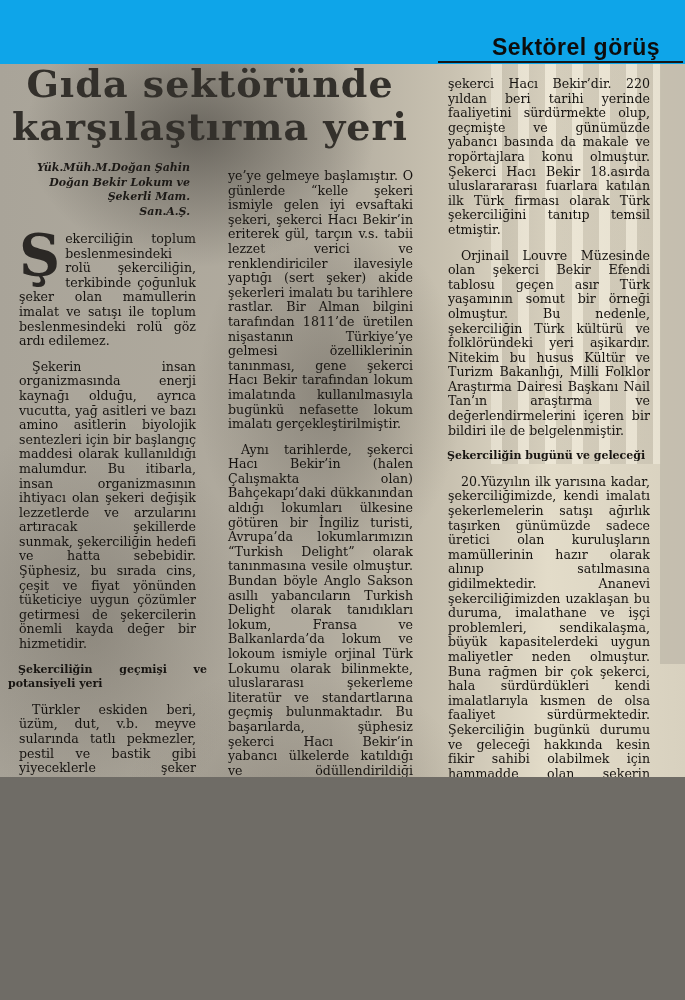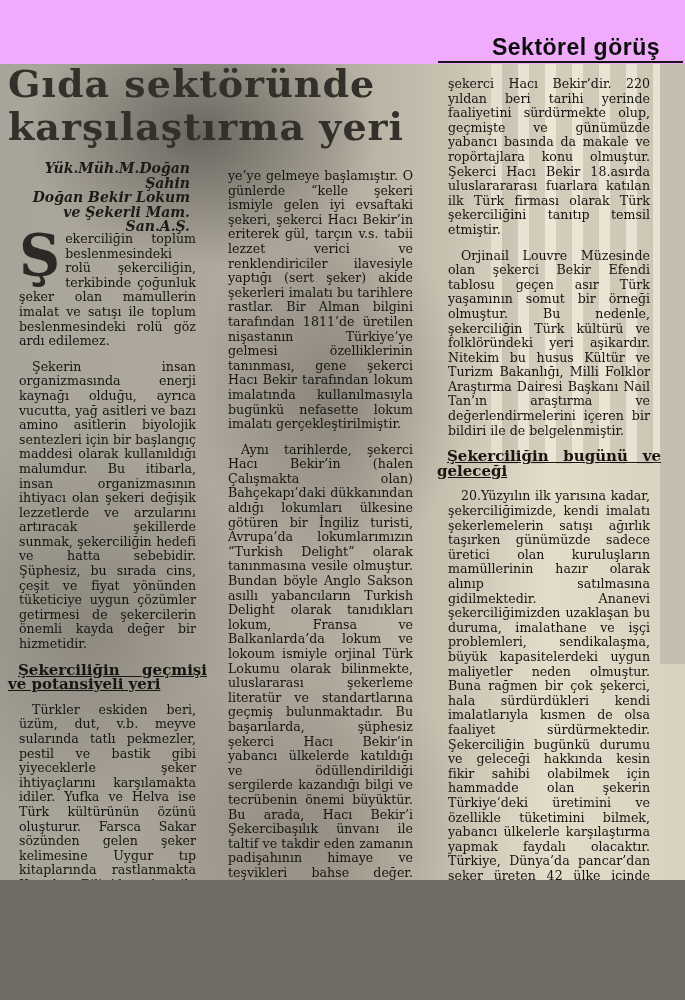--- a/index.html
+++ b/index.html
@@ -1,18 +1,18 @@
 <!DOCTYPE html>
 <html lang="tr"><head>
 <meta charset="utf-8">
 <style>
   html,body{margin:0;padding:0;background:#6f6c66;}
   .page{
-    position:relative;width:685px;height:880px;margin:0 auto;
-    background:#f0abfc;overflow:hidden;
+    position:relative;width:685px;height:777px;margin:0 auto;
+    background:#0ea5e9;overflow:hidden;
     font-family:"DejaVu Serif","Liberation Serif",serif;color:#16130f;
   }
   
   .photo{
     position:absolute;left:0;top:64px;width:685px;height:874px;
     background:
       radial-gradient(ellipse 250px 190px at 200px 70px,  rgba(32,30,27,.48), transparent 70%),
       radial-gradient(ellipse 190px 260px at 330px 330px, rgba(55,51,46,.32), transparent 70%),
       radial-gradient(ellipse 230px 300px at 90px 560px,  rgba(64,59,52,.28), transparent 70%),
       radial-gradient(ellipse 260px 250px at 300px 770px, rgba(58,53,47,.26), transparent 70%),
@@ -27,37 +27,37 @@
     position:absolute;right:0;top:0;width:25px;height:600px;
     background:#c1bbac;opacity:.85;
   }
   .section-label{
     position:absolute;top:34px;right:25px;
     font-family:"Liberation Sans",sans-serif;font-weight:bold;font-size:23px;
     letter-spacing:.5px;color:#0d0d0d;
   }
   .header-rule{position:absolute;top:61px;left:438px;width:245px;height:2px;background:#161616;}
   .title{
-    position:absolute;left:8px;top:62px;width:420px;
-    font-weight:bold;font-size:38px;line-height:43px;letter-spacing:1px;color:#33302b;
+    position:absolute;left:0;top:62px;width:420px;
+    font-weight:bold;font-size:38px;line-height:43px;letter-spacing:1px;color:#33302b;text-align:center;
   }
   .author{
     position:absolute;left:18px;top:161px;width:172px;text-align:right;
-    font-weight:bold;font-style:italic;font-size:14px;line-height:14.6px;color:#1c1916;
+    font-weight:bold;font-style:italic;font-size:11px;line-height:14.6px;color:#1c1916;
   }
   .col{
     position:absolute;text-align:justify;font-size:12.6px;line-height:14.6px;
     color:#171411;hyphens:auto;-webkit-hyphens:auto;
   }
   .col1{left:8px;top:221px;width:199px;}
   .col2{left:217px;top:158px;width:207px;}
   .col3{left:437px;top:66px;width:224px;}
   .col p{margin:11px;text-indent:13px;}
   .col p.noindent{text-indent:0;}
-  .col h2.sub{margin:0;font-size:15px;line-height:14.6px;font-weight:bold;text-indent:10px;text-decoration:underline;}
+  .col h2.sub{margin:0;font-size:11px;line-height:14.6px;font-weight:bold;text-indent:10px;}
   .dropcap{
     float:left;font-size:57px;line-height:44px;font-weight:bold;
     padding:2px 5px 0 0;color:#2b2825;
   }
   .footer-left{
     position:absolute;left:-6px;top:940px;
     font-family:"Liberation Sans",sans-serif;font-weight:bold;font-size:18px;color:#060606;
   }
   .page-num{
     position:absolute;right:27px;top:941px;

